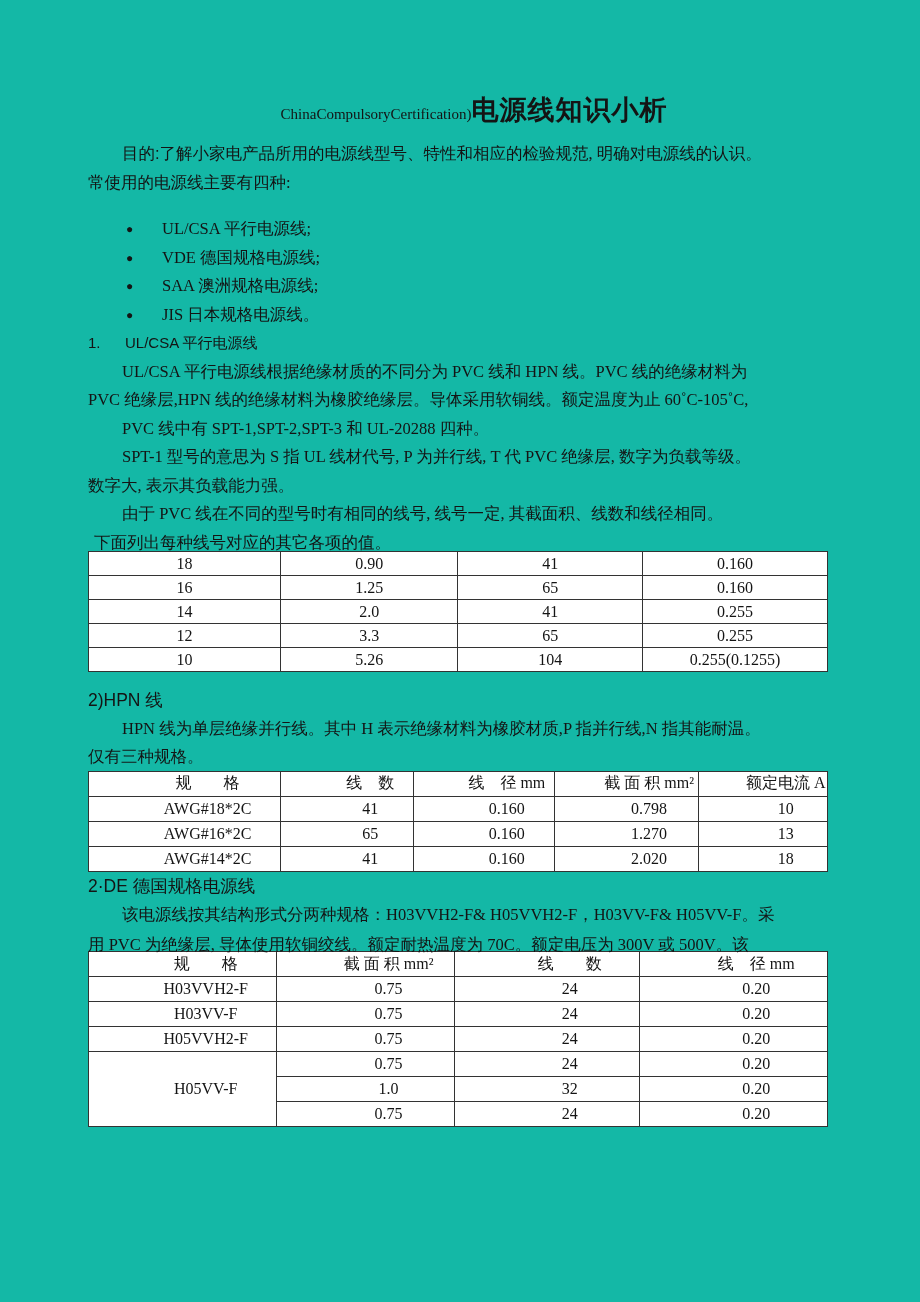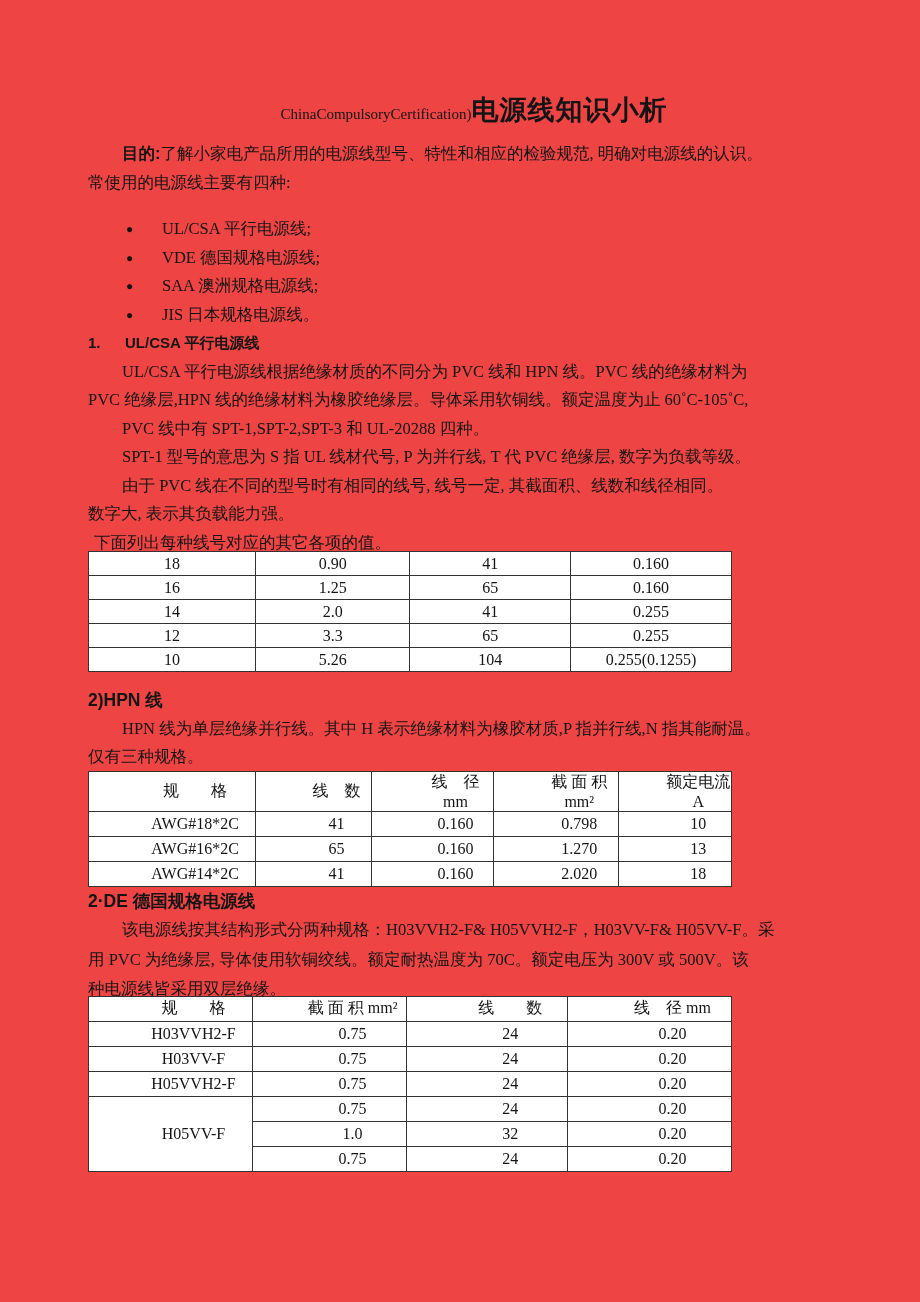--- a/index.html
+++ b/index.html
@@ -1,42 +1,42 @@
 <!DOCTYPE html>
 <html><head>
 <meta charset="utf-8">
 <style>
   html,body { margin:0; padding:0; background:#ffffff; }
   .page {
-    position:relative; width:920px; height:1302px; background:#ef4444;
+    position:relative; width:920px; height:1302px; background:#14b8a6;
     font-family:"Liberation Serif","DejaVu Serif",serif;
     color:#141414; overflow:hidden;
   }
   .content { padding:92px 60px 0 88px; }
   .line { white-space:nowrap; }
 
   .title-line { text-align:center; height:36px; margin:0 0 11px 0; white-space:nowrap; }
   .title-latin { font-size:15px; }
   .title-cn { font-size:27px; font-weight:bold; font-family:"Liberation Sans","DejaVu Sans",sans-serif; letter-spacing:1px; }
 
   .para { font-size:16.5px; line-height:28.5px; }
   .indent { padding-left:34px; }
   .small-indent { padding-left:6px; }
-  .bold-hei { font-weight:bold; font-family:"Liberation Sans","DejaVu Sans",sans-serif; }
+  .bold-hei { font-weight:normal; font-family:"Liberation Sans","DejaVu Sans",sans-serif; }
 
   .bullets { margin-top:18px; }
   .bullet-item { font-size:16.5px; line-height:28.5px; white-space:nowrap; }
   .dot { display:inline-block; margin-left:38px; width:36px; font-size:12px; vertical-align:1px; }
 
   .heading1 { font-size:15px; line-height:28.5px; white-space:nowrap; }
   .h-num { display:inline-block; width:37px; }
   .sub-heading { font-size:17.5px; line-height:28.5px; white-space:nowrap; }
   .pad4 { padding-left:4px; }
 
-  table.tbl { border-collapse:collapse; table-layout:fixed; width:644px; background:#fff; }
+  table.tbl { border-collapse:collapse; table-layout:fixed; width:740px; background:#fff; }
   table.tbl td { border:1px solid #333; text-align:center; font-size:16px; padding:0; overflow:hidden; }
   table.t1 td { height:23px; }
   table.t2 td, table.t3 td { height:24px;padding-left:46px; }
   .t1 { margin-top:-6px; }
   .t2 { margin-top:-1px; }
   .t3 { margin-top:-8px; }
   .mt-hpn { margin-top:14px; }
   .mt-de  { }
   .de-para { line-height:29.5px; }
 </style>
@@ -63,22 +63,22 @@
     </div>
 
     <div class="heading1 bold-hei">
       <span class="h-num">1.</span><span>UL/CSA 平行电源线</span>
     </div>
     <div class="para line indent">UL/CSA 平行电源线根据绝缘材质的不同分为 PVC 线和 HPN 线。PVC 线的绝缘材料为</div>
     <div class="para line">PVC 绝缘层,HPN 线的绝缘材料为橡胶绝缘层。导体采用软铜线。额定温度为止 60˚C-105˚C,</div>
 
     <div class="para line indent">PVC 线中有 SPT-1,SPT-2,SPT-3 和 UL-20288 四种。</div>
     <div class="para line indent">SPT-1 型号的意思为 S 指 UL 线材代号, P 为并行线, T 代 PVC 绝缘层, 数字为负载等级。</div>
+    <div class="para line">数字大, 表示其负载能力强。</div>
     <div class="para line indent">由于 PVC 线在不同的型号时有相同的线号, 线号一定, 其截面积、线数和线径相同。</div>
-    <div class="para line">数字大, 表示其负载能力强。</div>
     <div class="para line small-indent">下面列出每种线号对应的其它各项的值。</div>
 
     <table class="tbl t1">
       <colgroup>
           <col style="width:26%">
           <col style="width:24%">
           <col style="width:25%">
           <col style="width:25%">
         </colgroup>
       <tbody>
@@ -155,21 +155,20 @@
           <td>0.160</td>
           <td>2.020</td>
           <td>18</td>
         </tr>
       </tbody>
     </table>
 
     <div class="sub-heading bold-hei mt-de">2·DE 德国规格电源线</div>
     <div class="para de-para line indent">该电源线按其结构形式分两种规格：H03VVH2-F&amp; H05VVH2-F，H03VV-F&amp; H05VV-F。采</div>
     <div class="para de-para line">用 PVC 为绝缘层, 导体使用软铜绞线。额定耐热温度为 70C。额定电压为 300V 或 500V。该</div>
-    <div class="para de-para line">种电源线皆采用双层绝缘。</div>
 
     <table class="tbl t3">
       <colgroup>
           <col style="width:25.5%">
           <col style="width:24%">
           <col style="width:25%">
           <col style="width:25.5%">
         </colgroup>
       <tbody>
         <tr>

